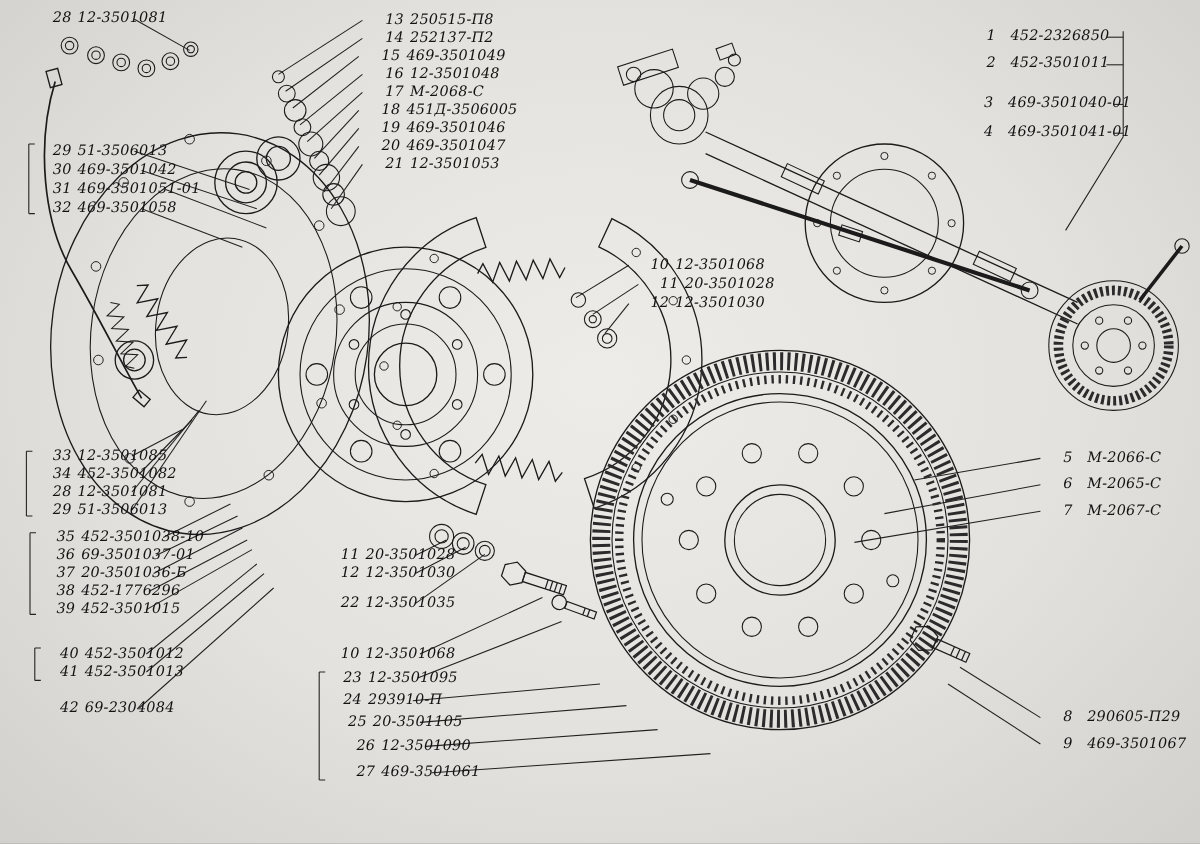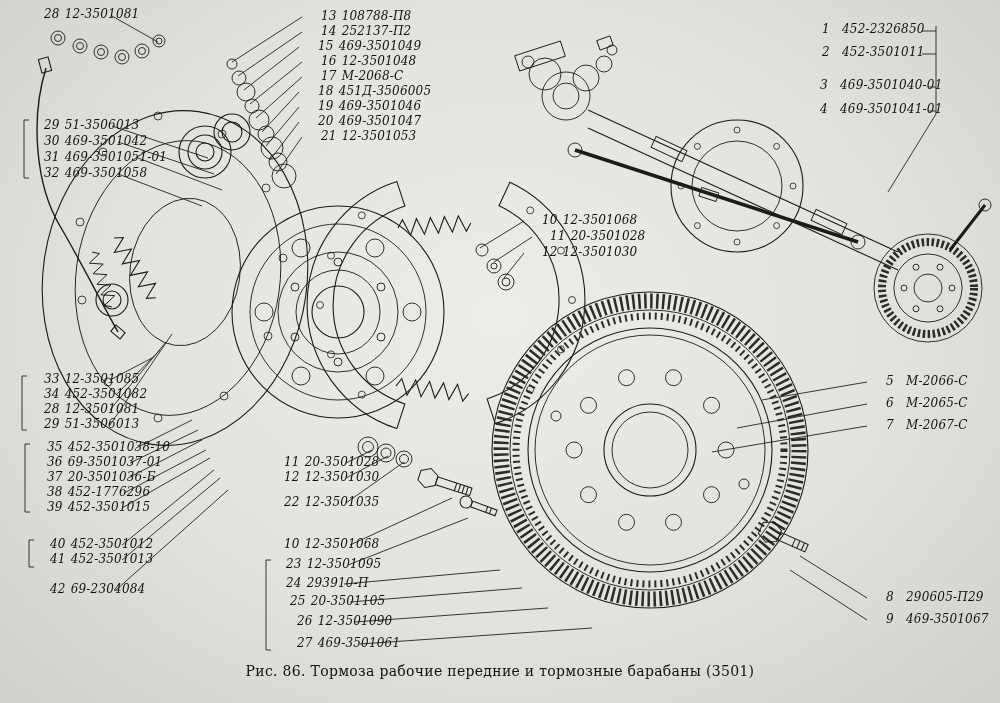--- a/index.html
+++ b/index.html
@@ -302,21 +302,21 @@
       </g>
     </g>
   </svg>
 
   <div class="callouts">
       <div class="callout" style="left: 28px; top: 8px;"><span class="c-num">28</span><span class="c-part">12-3501081</span></div>
       <div class="callout" style="left: 28px; top: 119px;"><span class="c-num">29</span><span class="c-part">51-3506013</span></div>
       <div class="callout" style="left: 28px; top: 135px;"><span class="c-num">30</span><span class="c-part">469-3501042</span></div>
       <div class="callout" style="left: 28px; top: 151px;"><span class="c-num">31</span><span class="c-part">469-3501051-01</span></div>
       <div class="callout" style="left: 28px; top: 167px; text-align: center;"><span class="c-num">32</span><span class="c-part">469-3501058</span></div>
-      <div class="callout" style="left: 305px; top: 10px;"><span class="c-num">13</span><span class="c-part">108788-П8</span></div>
+      <div class="callout" style="left: 305px; top: 10px;"><span class="c-num">13</span><span class="c-part">250515-П8</span></div>
       <div class="callout" style="left: 305px; top: 25px;"><span class="c-num">14</span><span class="c-part">252137-П2</span></div>
       <div class="callout" style="left: 302px; top: 40px;"><span class="c-num">15</span><span class="c-part">469-3501049</span></div>
       <div class="callout" style="left: 305px; top: 55px;"><span class="c-num">16</span><span class="c-part">12-3501048</span></div>
       <div class="callout" style="left: 305px; top: 70px;"><span class="c-num">17</span><span class="c-part">М-2068-С</span></div>
       <div class="callout" style="left: 302px; top: 85px;"><span class="c-num">18</span><span class="c-part">451Д-3506005</span></div>
       <div class="callout" style="left: 302px; top: 100px;"><span class="c-num">19</span><span class="c-part">469-3501046</span></div>
       <div class="callout" style="left: 302px; top: 115px;"><span class="c-num">20</span><span class="c-part">469-3501047</span></div>
       <div class="callout" style="left: 305px; top: 130px;"><span class="c-num">21</span><span class="c-part">12-3501053</span></div>
       <div class="callout" style="left: 526px; top: 214px;"><span class="c-num">10</span><span class="c-part">12-3501068</span></div>
       <div class="callout" style="left: 534px; top: 230px;"><span class="c-num">11</span><span class="c-part">20-3501028</span></div>
@@ -346,15 +346,14 @@
       <div class="callout" style="left: 274px; top: 595px;"><span class="c-num">25</span><span class="c-part">20-3501105</span></div>
       <div class="callout" style="left: 281px; top: 615px;"><span class="c-num">26</span><span class="c-part">12-3501090</span></div>
       <div class="callout" style="left: 281px; top: 637px;"><span class="c-num">27</span><span class="c-part">469-3501061</span></div>
       <div class="callout" style="left: 870px; top: 375px;"><span class="c-num">5</span><span class="c-part">М-2066-С</span></div>
       <div class="callout" style="left: 870px; top: 397px;"><span class="c-num">6</span><span class="c-part">М-2065-С</span></div>
       <div class="callout" style="left: 870px; top: 419px;"><span class="c-num">7</span><span class="c-part">М-2067-С</span></div>
       <div class="callout" style="left: 870px; top: 591px;"><span class="c-num">8</span><span class="c-part">290605-П29</span></div>
       <div class="callout" style="left: 870px; top: 613px;"><span class="c-num">9</span><span class="c-part">469-3501067</span></div>
     </div>
 
-  <div class="caption">Рис. 86. Тормоза рабочие передние и тормозные барабаны (3501)</div>
 
 </div>
 
 </body></html>

